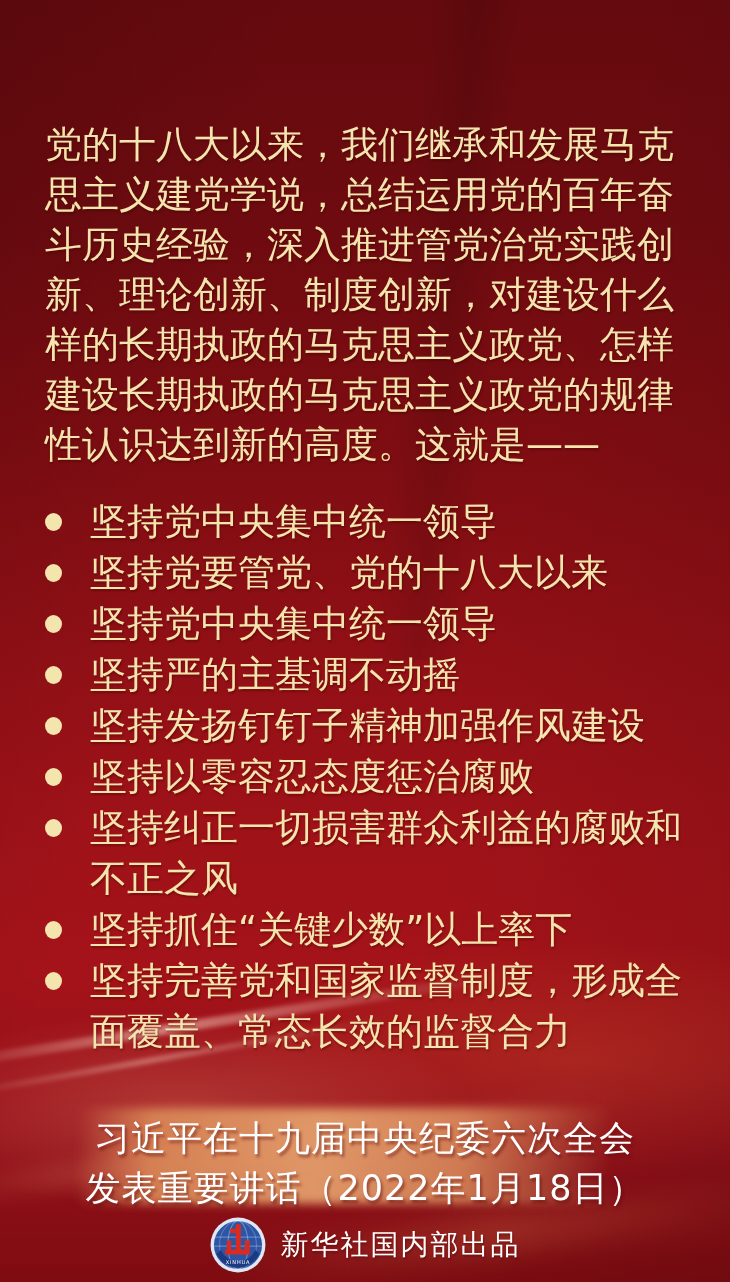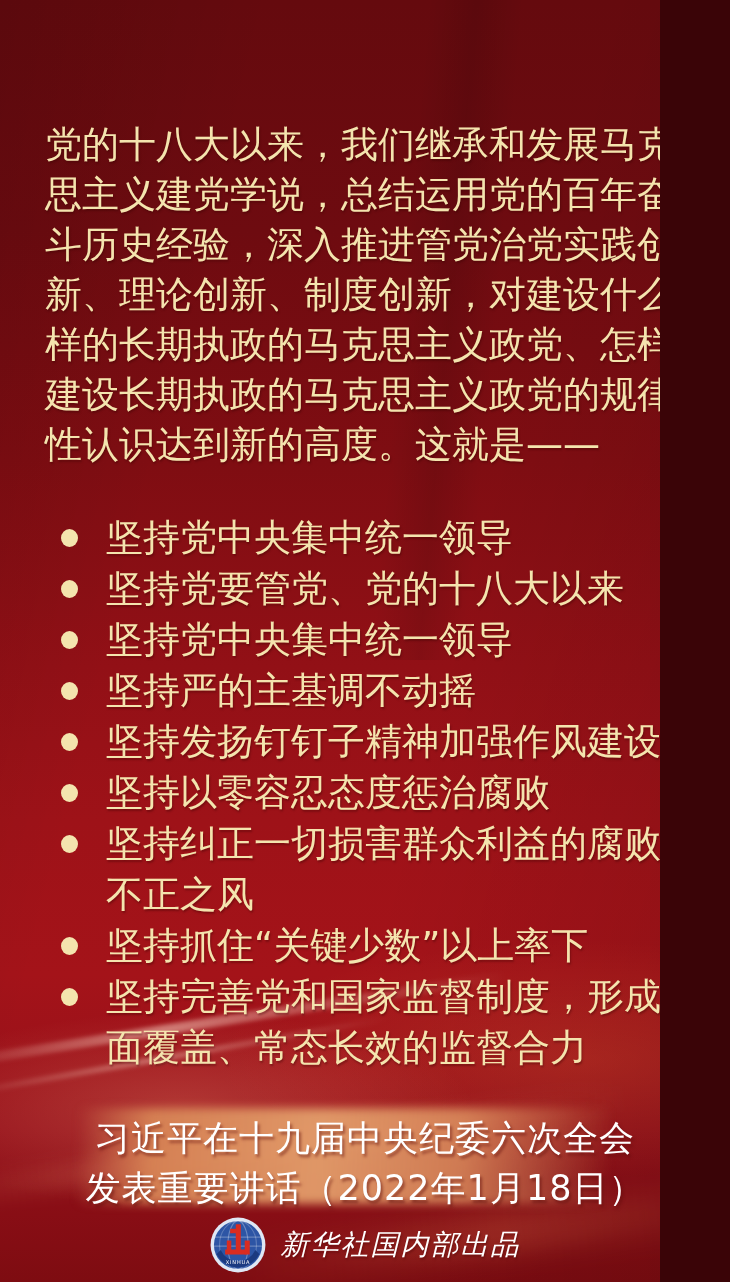--- a/index.html
+++ b/index.html
@@ -1,18 +1,18 @@
 <!DOCTYPE html>
 <html lang="zh"><head>
 <meta charset="utf-8">
 <style>
   html,body { margin:0; padding:0; background:#3a0407; }
   * { box-sizing:border-box; }
   .poster {
-    position:relative; width:660px; height:1282px; overflow:hidden;
+    position:relative; width:730px; height:1282px; overflow:hidden;
     font-family:"DejaVu Sans", sans-serif;
     background:
       radial-gradient(ellipse 420px 140px at 180px 1110px, rgba(255,170,130,0.26), rgba(255,170,130,0) 70%),
       radial-gradient(ellipse 520px 170px at 580px 1060px, rgba(255,120,60,0.20), rgba(255,120,60,0) 70%),
       linear-gradient(104deg, rgba(0,0,0,0.10) 0%, rgba(0,0,0,0) 28%, rgba(0,0,0,0) 62%, rgba(0,0,0,0.10) 100%),
       linear-gradient(180deg, #650a0e 0%, #6e0b10 18%, #7f0d12 36%, #921016 52%, #9e1218 64%, #a41319 76%, #95101a 88%, #7e0c11 100%);
   }
   .fold {
     position:absolute; left:400px; top:0; width:95px; height:660px;
     background:linear-gradient(90deg, rgba(0,0,0,0) 0%, rgba(0,0,0,0.10) 50%, rgba(0,0,0,0) 100%);
@@ -33,21 +33,21 @@
     filter:blur(12px); }
 
   .paragraph {
     position:absolute; left:45px; top:120px; width:636px;
     font-size:37px; line-height:50px; color:#f4e4ae;
     letter-spacing:0; text-shadow:1px 2px 2px rgba(55,0,0,0.35);
     word-break:break-all;
   }
   .key-points {
     position:absolute; left:45px; top:496px; width:645px;
-    margin:16px; padding:0; list-style:none;
+    margin:0; padding:0; list-style:none;
     font-size:37px; line-height:51px; color:#f4e4ae;
     text-shadow:1px 2px 2px rgba(55,0,0,0.35);
   }
   .key-points li { position:relative; padding-left:45px; word-break:break-all; }
   .bullet-dot {
     position:absolute; left:0; top:17px; width:17px; height:18px;
     background:#f4e4ae; border-radius:50%;
   }
   .title-band {
     position:absolute; left:78px; top:1108px; width:532px; height:96px;
@@ -61,21 +61,20 @@
     text-shadow:2px 3px 3px rgba(96,12,12,0.55);
   }
   .footer {
     position:absolute; left:0; top:1214px; width:730px; height:62px;
     display:flex; align-items:center; justify-content:center; gap:15px;
   }
   .logo { width:56px; height:56px; flex:0 0 auto; }
   .publisher {
     color:#ffffff; font-size:28px; letter-spacing:2px;
     text-shadow:1px 2px 2px rgba(70,5,5,0.4);
-    font-style:italic;
   }
 </style>
 </head>
 <body>
 
 <div class="poster">
 
   <div class="fold"></div>
   <div class="streak streak-a"></div>
   <div class="streak streak-b"></div>

